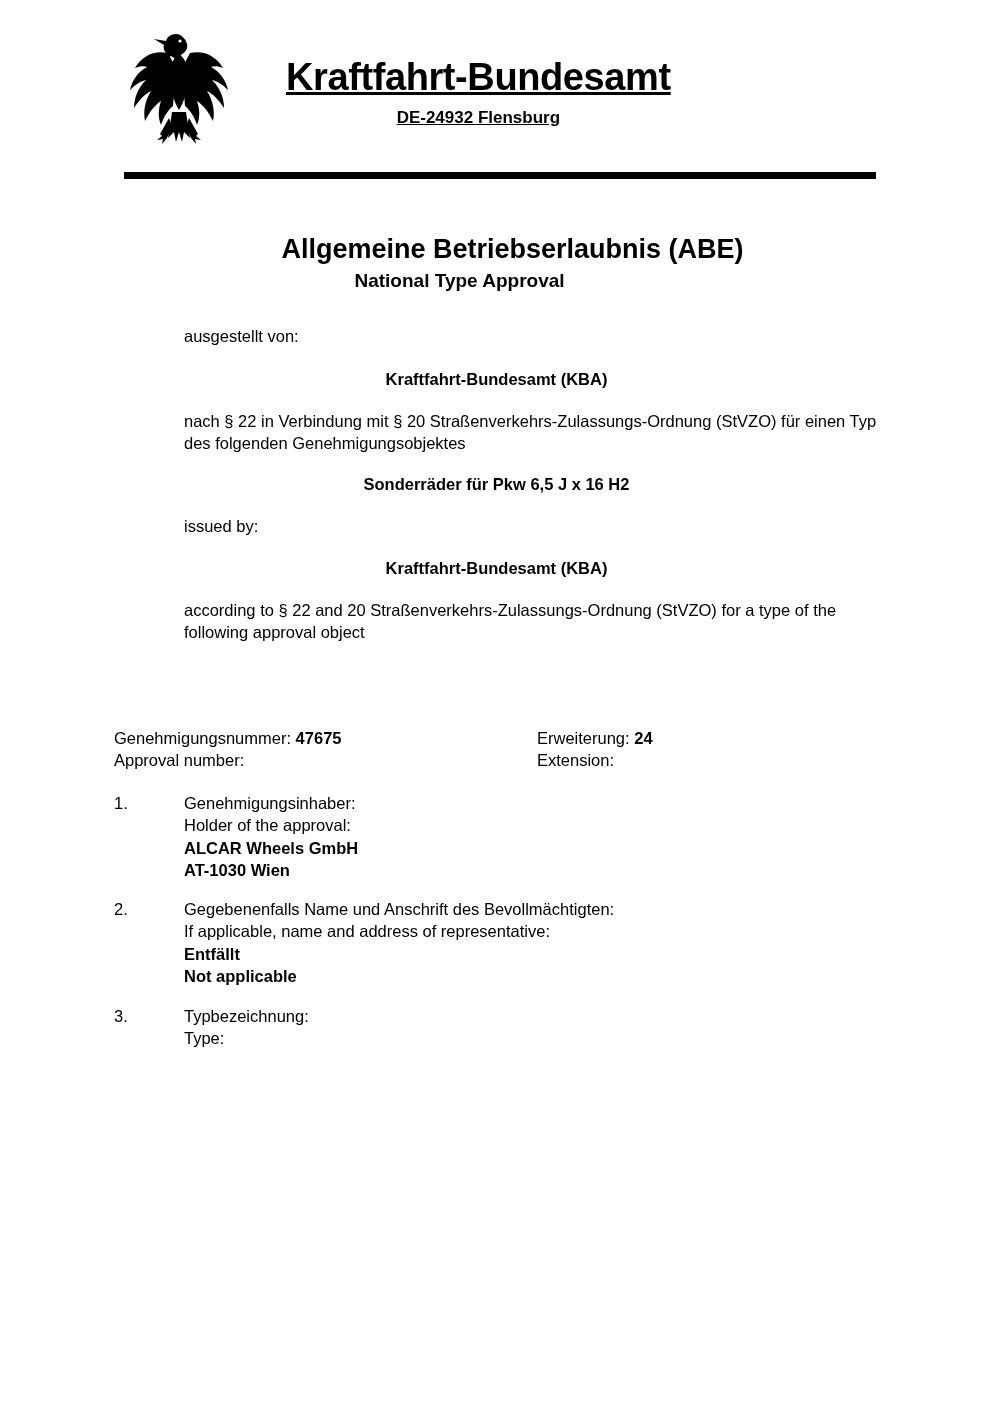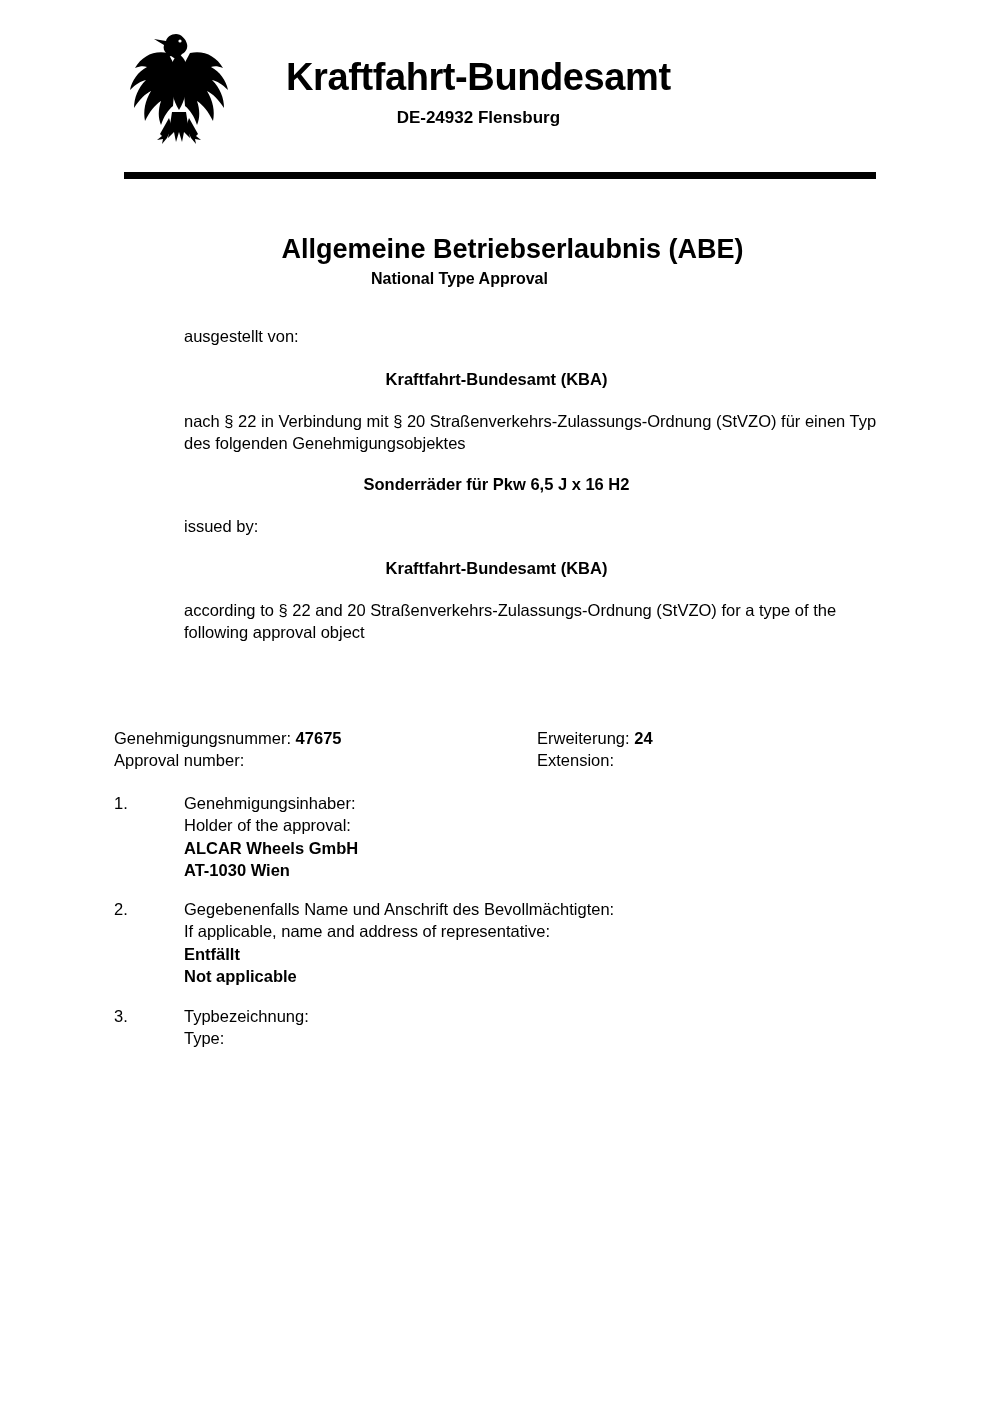--- a/index.html
+++ b/index.html
@@ -23,20 +23,21 @@
   
   .header {
     position: absolute;
     left: 0;
     top: 28px;
     width: 993px;
     display: flex;
     flex-direction: row;
     align-items: flex-start;
     justify-content: flex-start;
+    text-decoration: underline;
   }
   .eagle {
     margin-left: 124px;
     width: 110px;
     height: 125px;
     flex: 0 0 auto;
   }
   .header-text {
     margin-left: 52px;
     text-align: center;
@@ -72,21 +73,21 @@
     text-align: center;
     font-size: 27px;
     font-weight: bold;
   }
   .doc-subtitle {
     position: absolute;
     left: 0;
     top: 270px;
     width: 919px;
     text-align: center;
-    font-size: 16px;
+    font-size: 19px;
     font-weight: bold;
   }
 
   
   .blk {
     position: absolute;
     font-size: 16.5px;
     line-height: 1.36;
   }
   .indent {

